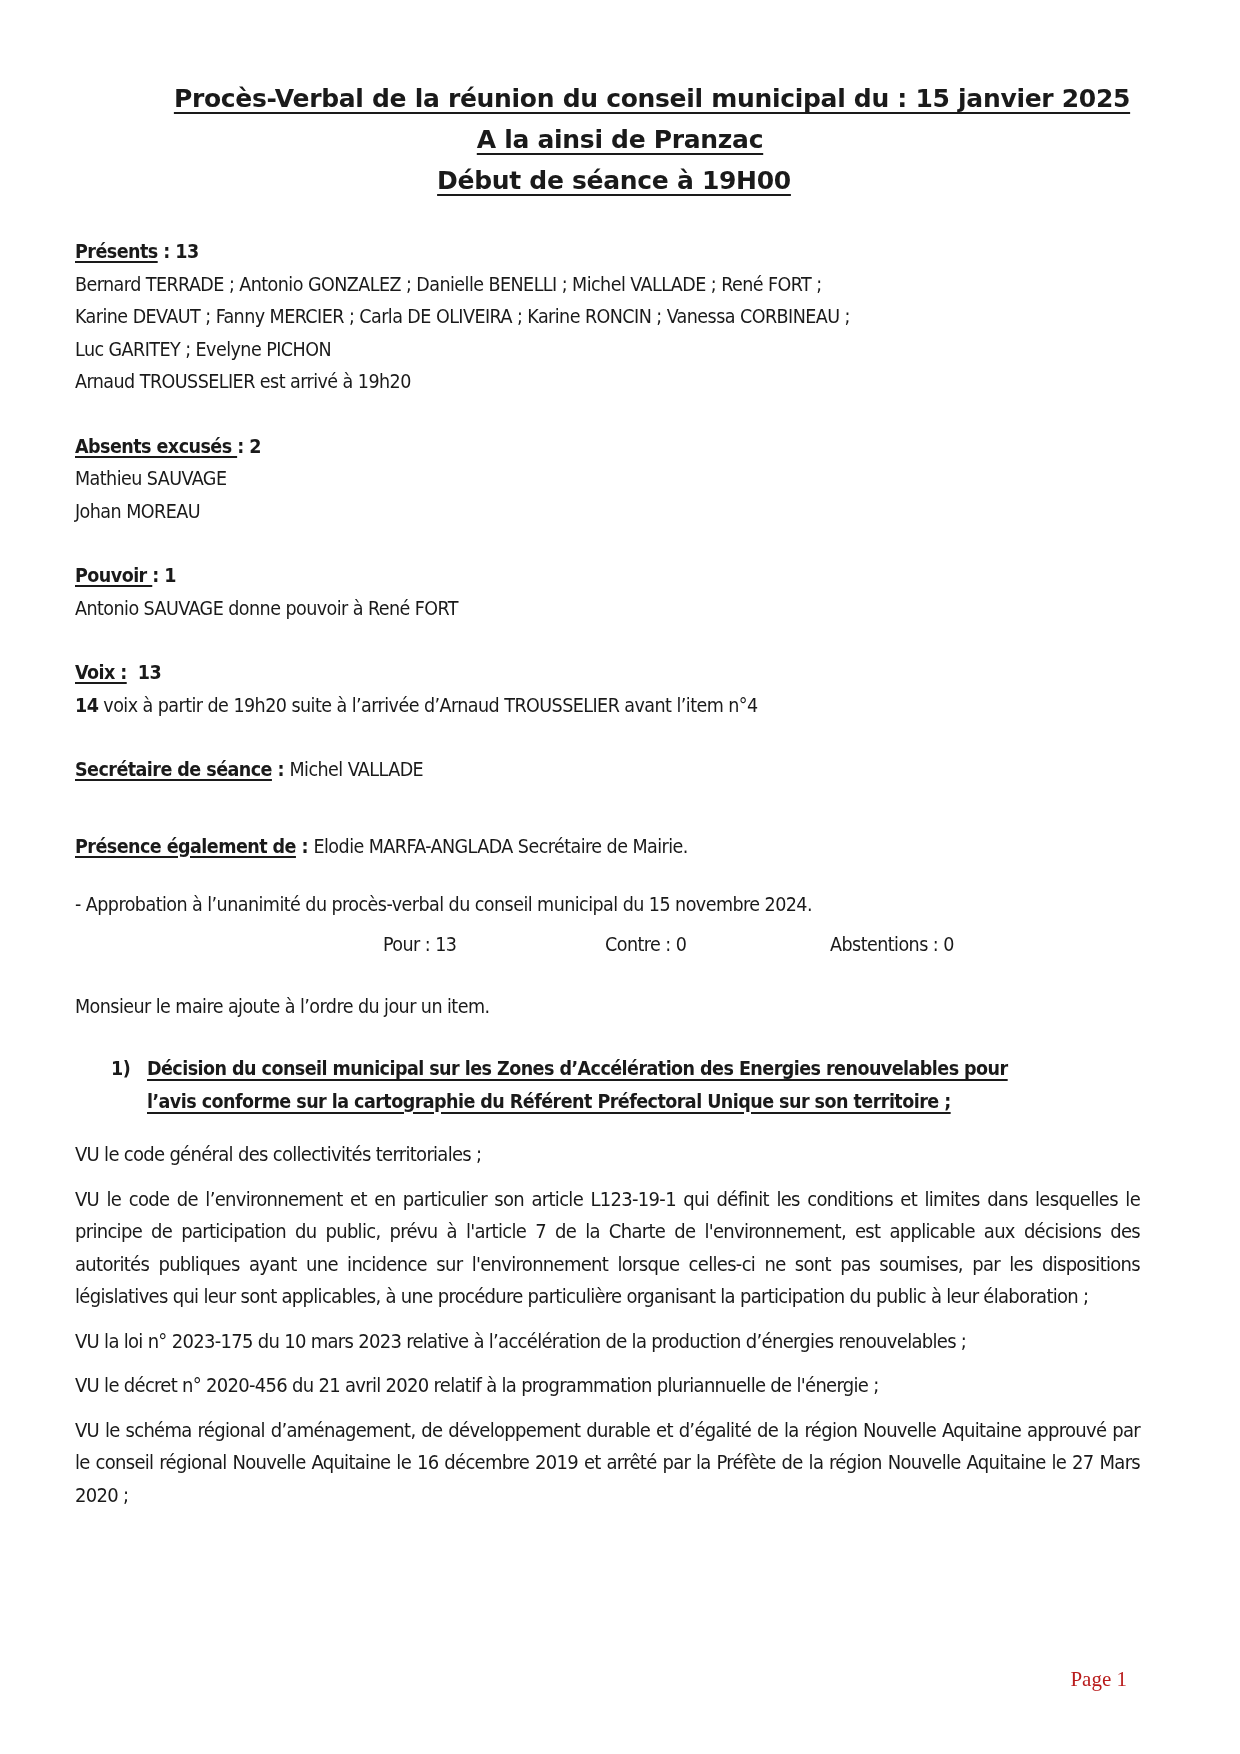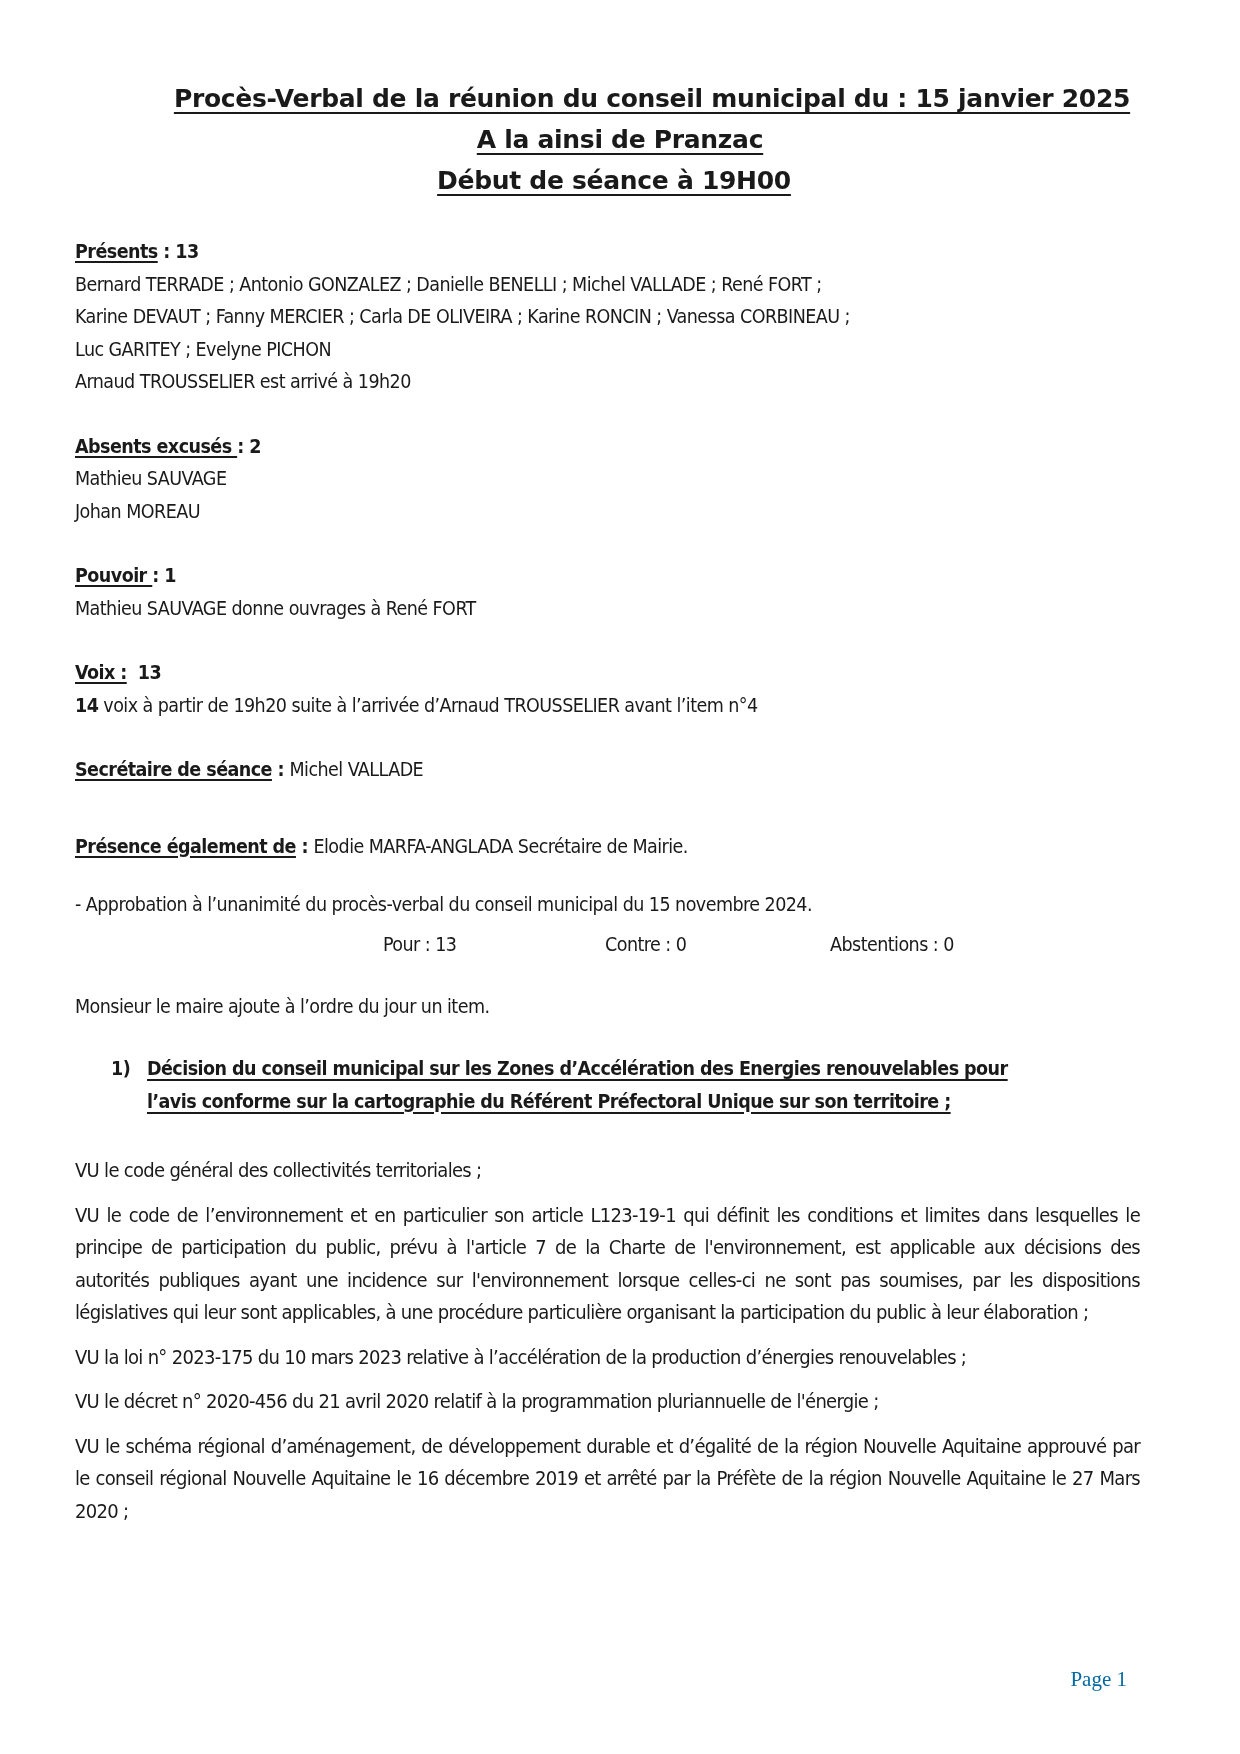--- a/index.html
+++ b/index.html
@@ -86,28 +86,28 @@
       text-decoration-thickness: 2px;
       text-underline-offset: 4px;
     }
     .para {
       margin: 0 0 12px 0;
       text-align: justify;
       line-height: 32.5px;
       font-size: 20px;
       letter-spacing: -0.7px;
     }
-    .para.first { margin-top: 36px; }
+    .para.first { margin-top: 20px; }
     .footer {
       position: absolute;
       right: 113px;
       top: 1667px;
       font-family: "Liberation Serif", serif;
       font-size: 21px;
-      color: #0369a1;
+      color: #b91c1c;
     }
   </style>
 </head>
 <body>
 
 <div class="page">
 
   <div class="header">
     <span class="line t1"><span>Procès-Verbal de la réunion du conseil municipal du : 15 janvier 2025</span></span>
     <span class="line t2"><span>A la ainsi de Pranzac</span></span>
@@ -133,21 +133,21 @@
       </div>
       <div>Mathieu SAUVAGE</div>
       <div>Johan MOREAU</div>
     </div>
     <div class="gap"></div>
 
     <div class="block">
       <div>
         <span class="lbl">Pouvoir </span><span class="num">: </span><span class="num">1</span>
       </div>
-      <div>Mathieu SAUVAGE donne ouvrages à René FORT</div>
+      <div>Antonio SAUVAGE donne pouvoir à René FORT</div>
     </div>
     <div class="gap"></div>
 
     <div class="block">
       <div>
         <span class="lbl">Voix :</span><span class="num" style="white-space:pre">  </span><span class="num">13</span>
       </div>
       <div>
         <span class="num">14</span><span> voix à partir de 19h20 suite à l’arrivée d’Arnaud TROUSSELIER avant l’item n°4</span>
       </div>

